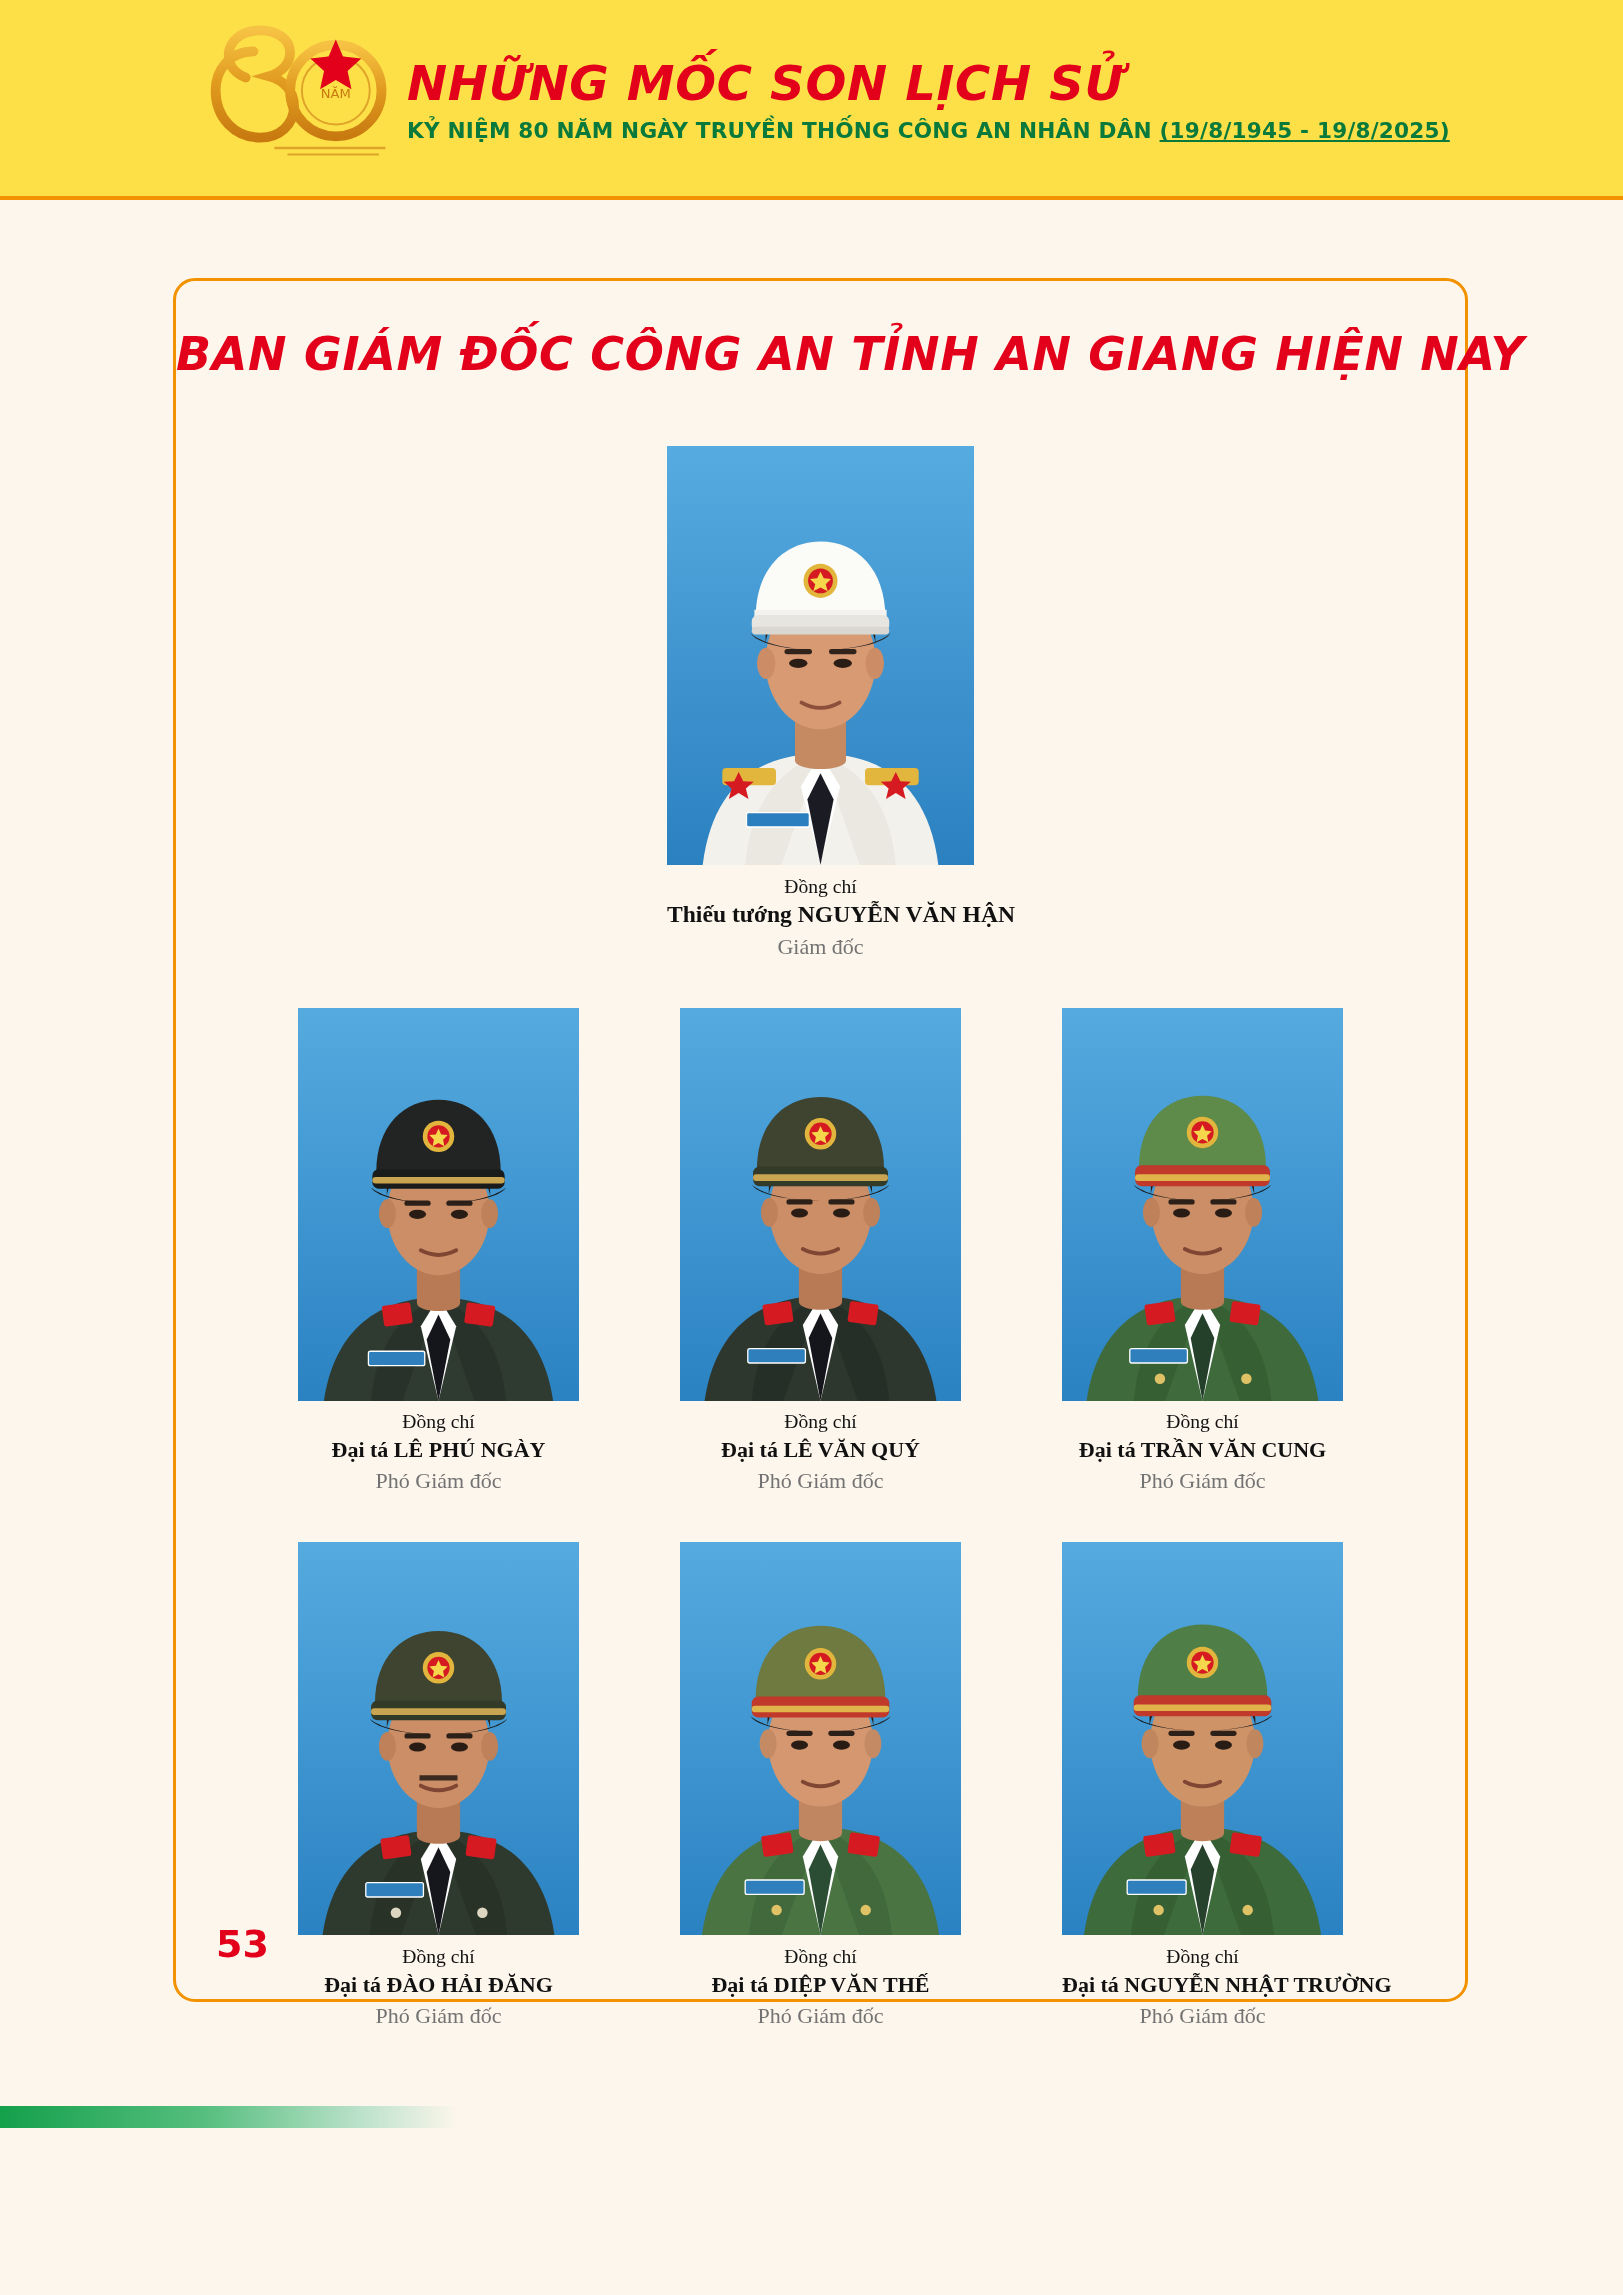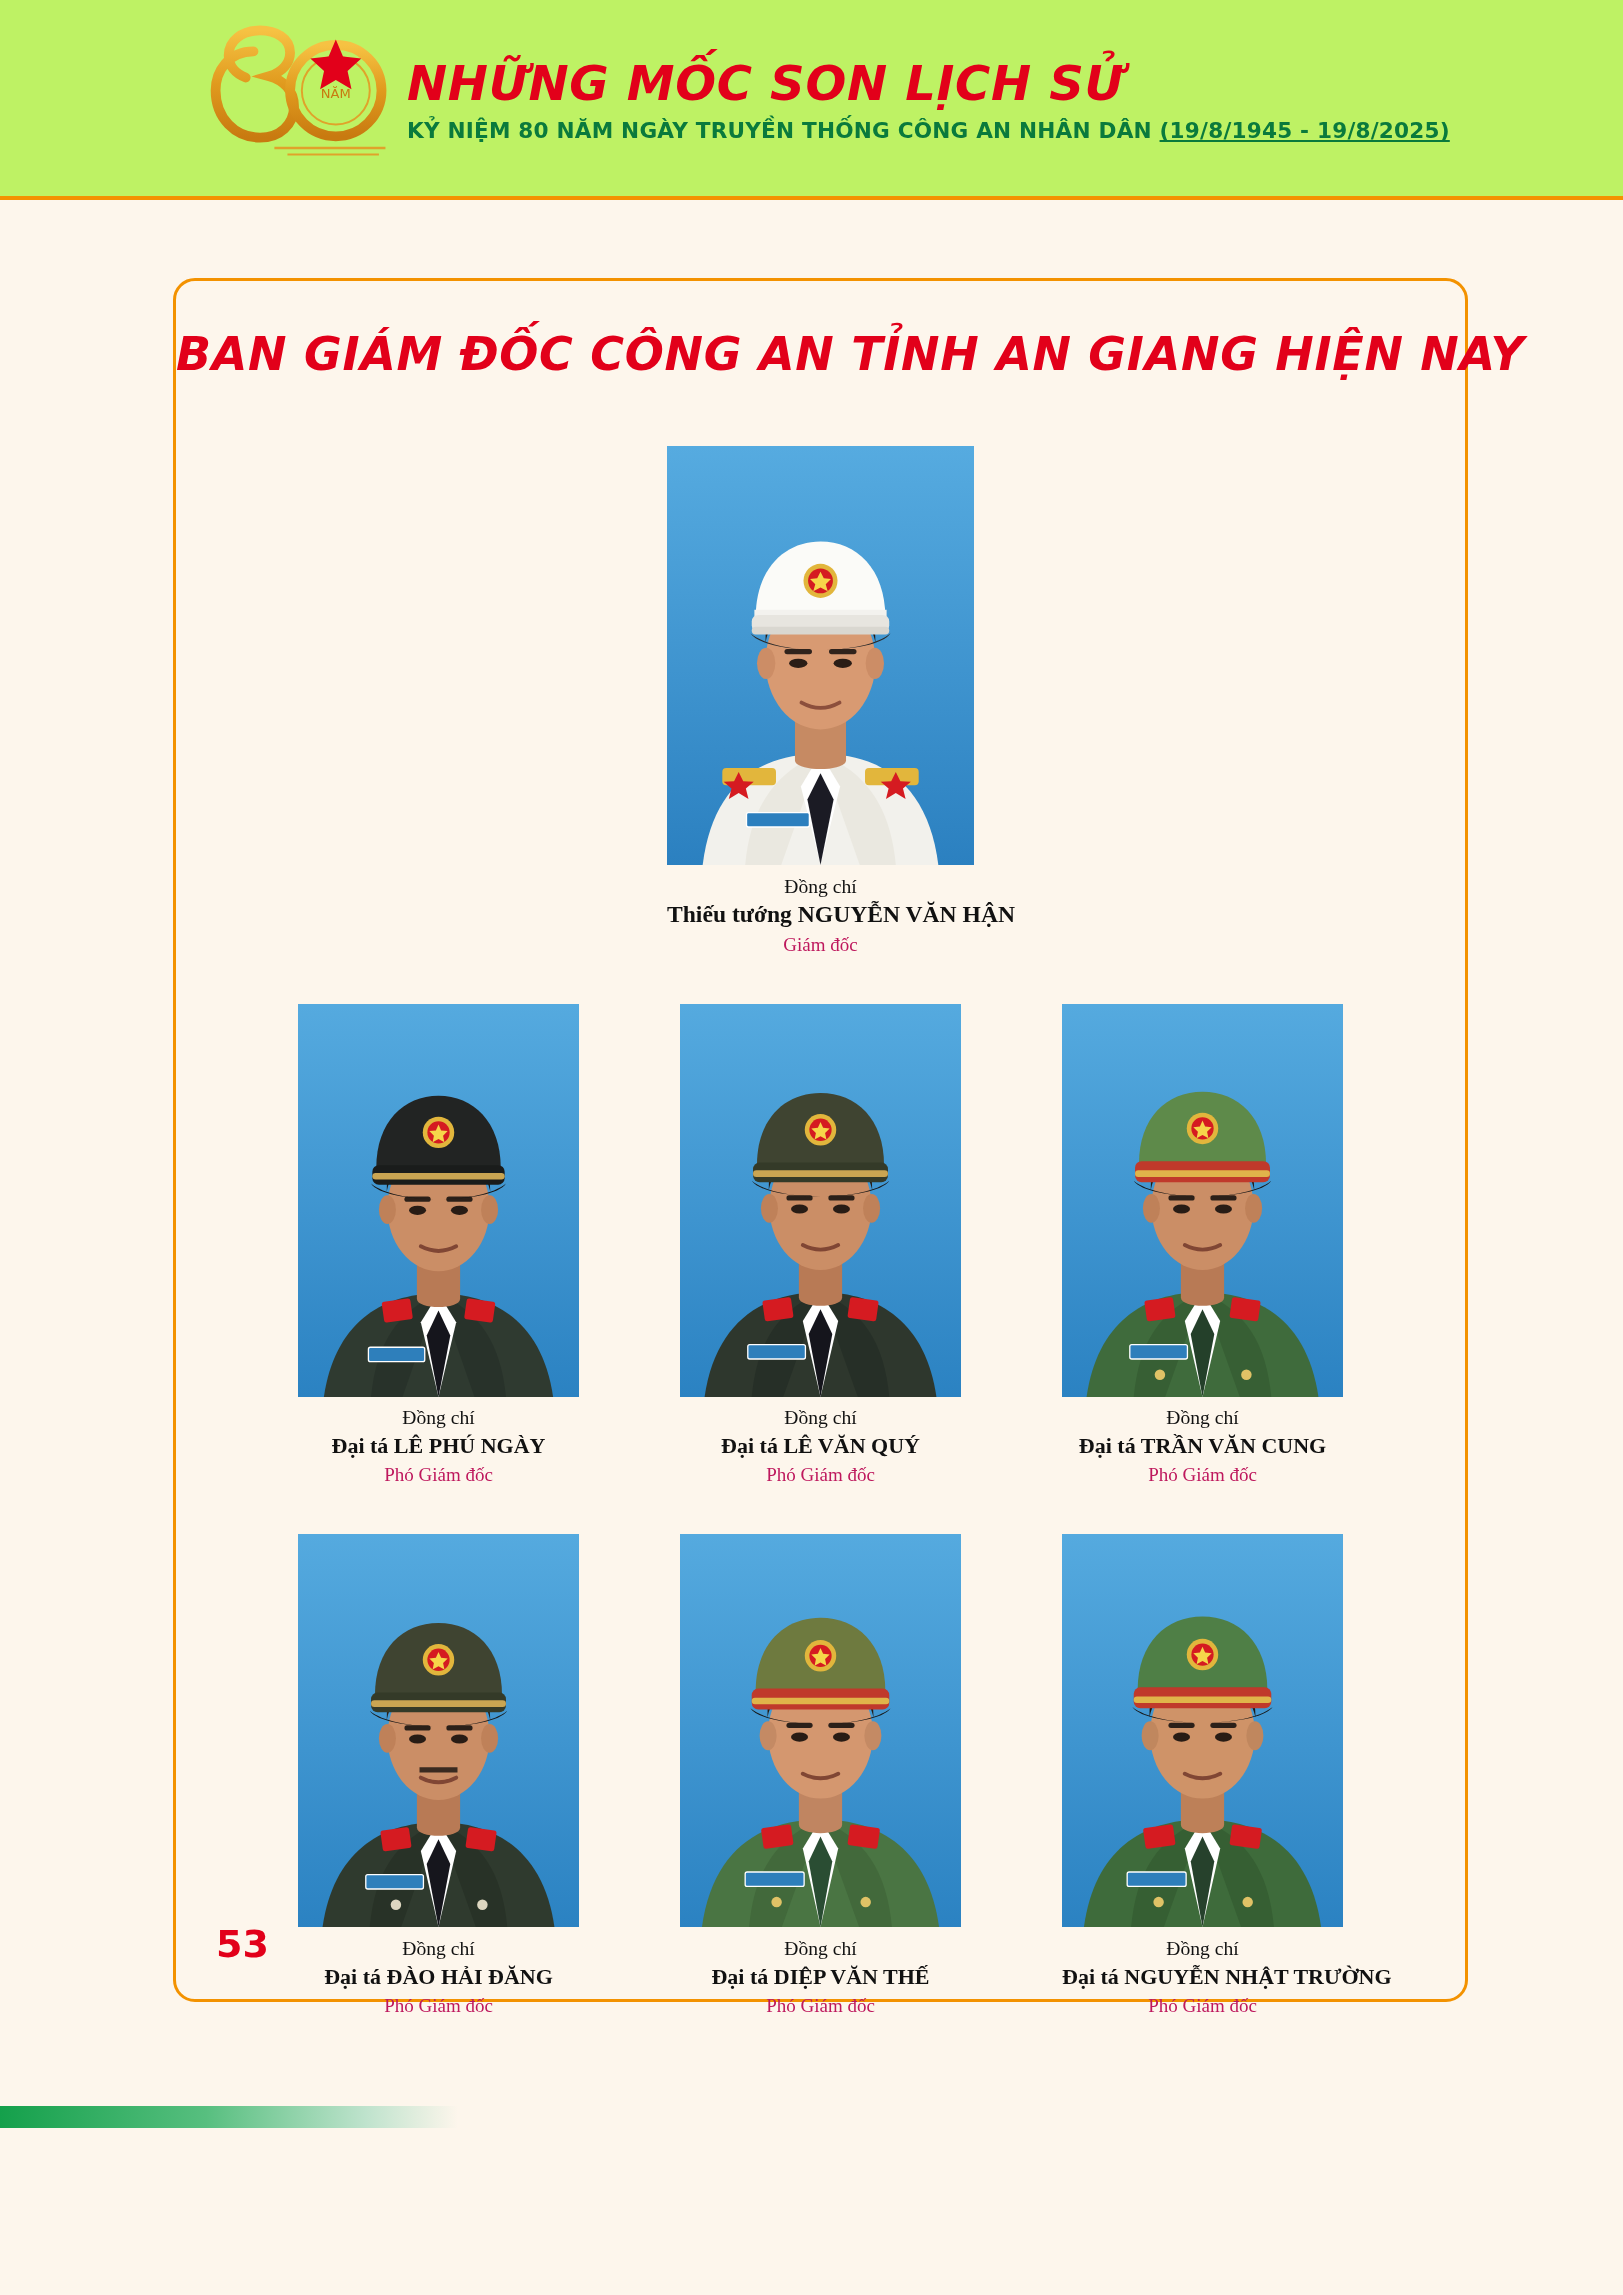--- a/index.html
+++ b/index.html
@@ -14,21 +14,21 @@
     background: #fdf6ec;
     position: relative;
     overflow: hidden;
   }
 
   
   .header {
     position: relative;
     width: 100%;
     height: 196px;
-    background: #bef264;
+    background: #fde047;
     border-bottom: 4.6px solid #f39200;
   }
   .header-inner {
     position: absolute;
     left: 196px;
     top: 19.6px;
     display: flex;
     align-items: center;
   }
   .logo80 {
@@ -127,22 +127,22 @@
   }
   .cap-name {
     margin-top: 3.9px;
     font-size: 22px;
     font-weight: bold;
     color: #111;
     white-space: nowrap;
   }
   .cap-role {
     margin-top: 5.2px;
-    font-size: 19px;
-    color: #be185d;
+    font-size: 22px;
+    color: #737373;
   }
   .leader.top .cap-name { font-size: 23.6px; }
 
   
   .photo svg { display: block; width: 100%; height: 100%; }
 
   
   .page-number {
     position: absolute;
     left: 216px;

